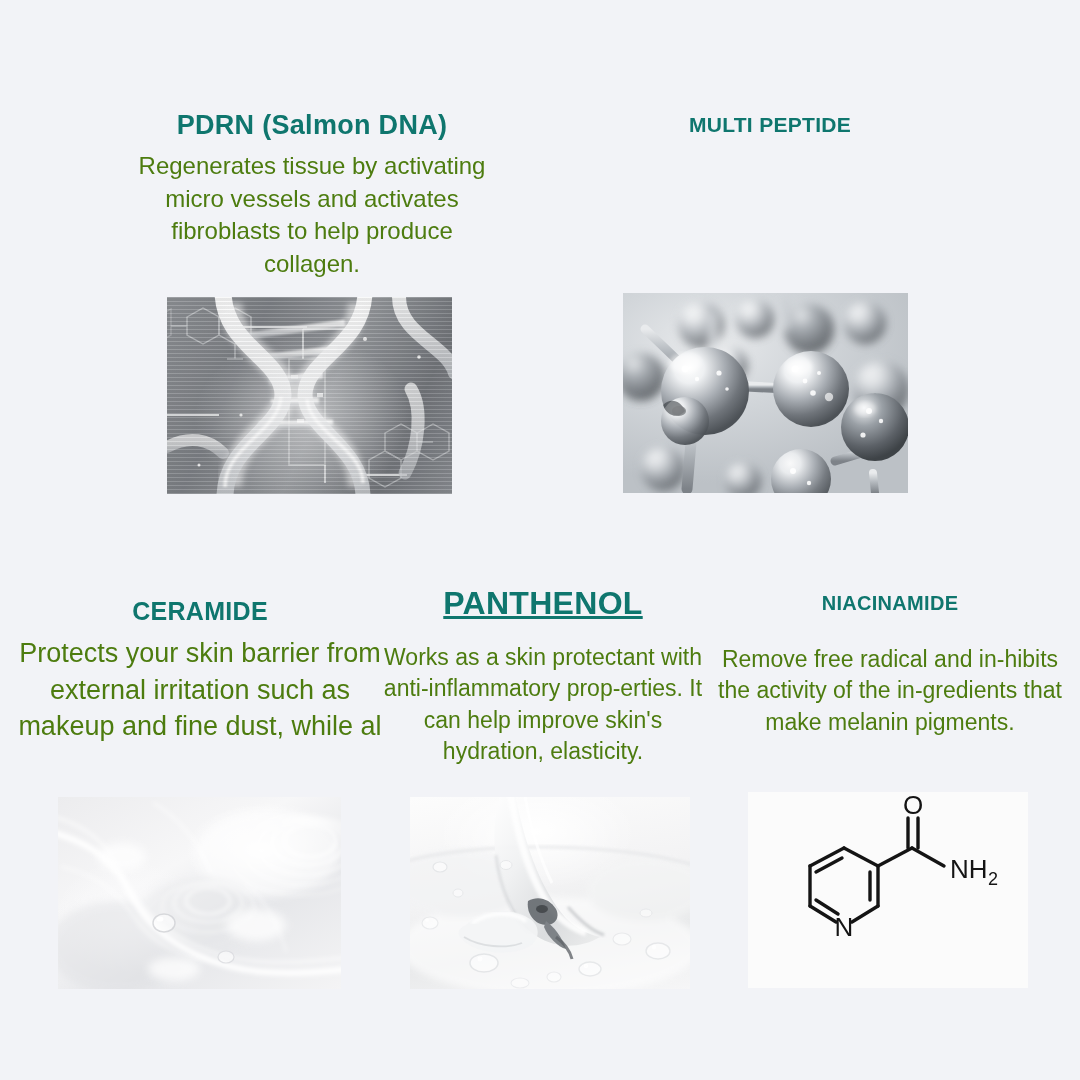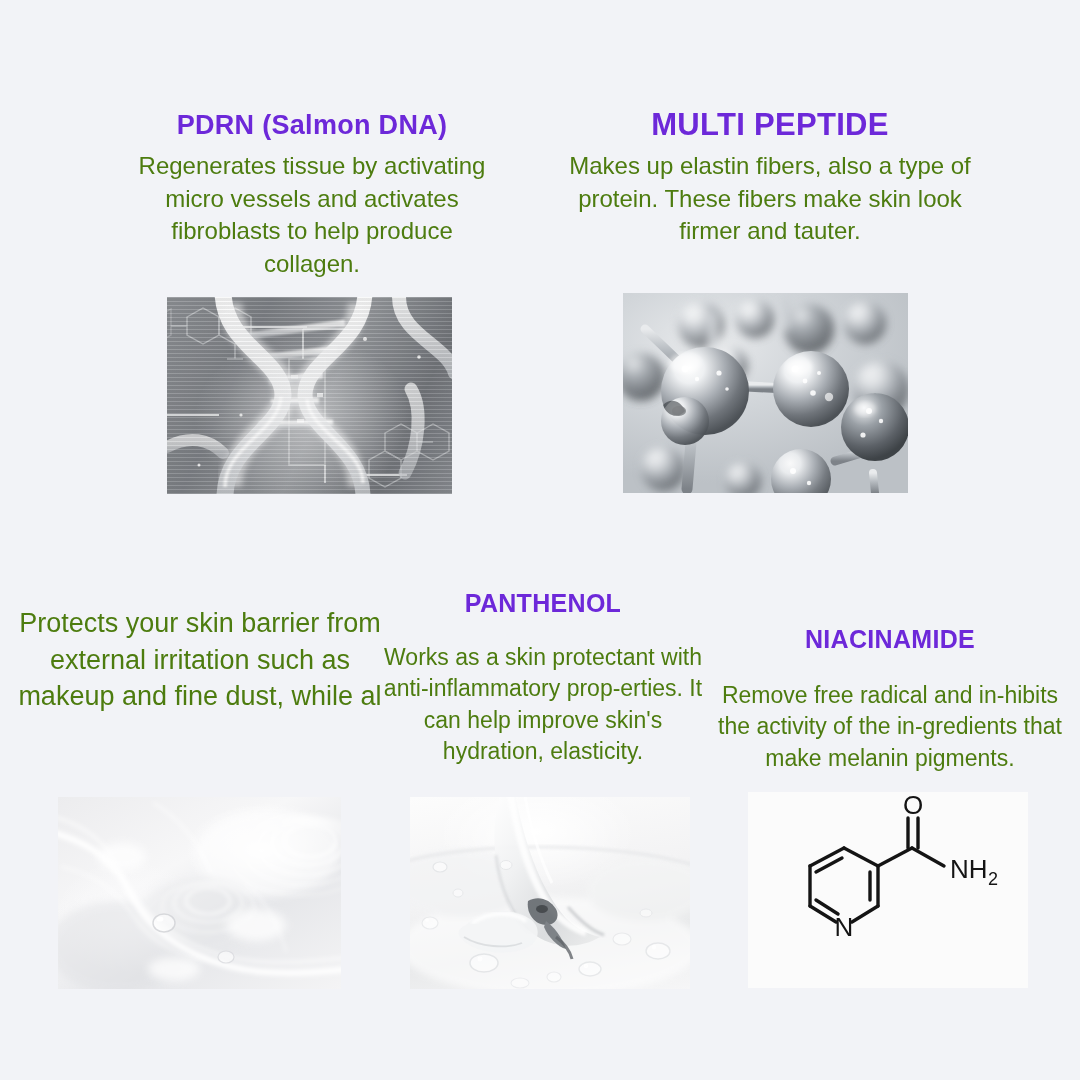--- a/index.html
+++ b/index.html
@@ -14,21 +14,21 @@
   #infographic {
     position:relative;
     width:1080px; height:1080px;
     background:#f2f3f7;
   }
 
   
   .card { position:absolute; }
 
   .card-title {
-    color:#6d28d9;
+    color:#0f766e;
     font-weight:bold;
     text-align:center;
     letter-spacing:0.3px;
     white-space:nowrap;
   }
 
   .card-desc {
     color:#4d7c0f;
     text-align:center;
     line-height:1.36;
@@ -190,22 +190,21 @@
         <circle cx="74" cy="118" r="1.6"></circle>
         <circle cx="252" cy="60" r="1.8"></circle>
         <circle cx="32" cy="168" r="1.5"></circle>
       </g>
     </svg>
     <div class="dna-scan"></div>
     <div class="dna-glow"></div>
   </div>
 
   <div class="card" style="left:560px; top:108px; width:420px;">
-    <div class="card-title" style="font-size:31px; line-height:34px;">MULTI PEPTIDE</div>
-    <div class="card-desc" style="font-size:24px; margin-top:8px; padding:0 8px;">Makes up elastin fibers, also a type of protein. These fibers make skin look firmer and tauter.</div>
+    <div class="card-title" style="font-size:21px; line-height:34px;">MULTI PEPTIDE</div>
   </div>
 
   <div class="photo" style="left:623px; top:293px; width:285px; height:200px;">
     <div class="mol-base"></div>
     <svg class="mol-svg" viewBox="0 0 285 200" preserveAspectRatio="none">
       <defs>
         <radialGradient id="sphG" cx="32%" cy="24%" r="78%">
           <stop offset="0%" stop-color="#ffffff"></stop>
           <stop offset="22%" stop-color="#eef0f2"></stop>
           <stop offset="52%" stop-color="#a8adb3"></stop>
@@ -286,20 +285,21 @@
       </g>
 
       <g opacity="0.55">
         <path d="M40,112 C48,104 58,108 62,118 C56,126 44,124 40,112 Z" fill="#2f3337"></path>
         <ellipse cx="56" cy="118" rx="7" ry="5" fill="#1f2326" opacity="0.8"></ellipse>
       </g>
     </svg>
   </div>
 
   <div class="card" style="left:18px; top:596px; width:364px;">
+    <div class="card-title" style="font-size:25px; line-height:30px;">CERAMIDE</div>
     <div class="card-desc" style="font-size:27px; margin-top:9px;">Protects your skin barrier from external irritation such as makeup and fine dust, while al</div>
   </div>
 
   <div class="photo" style="left:58px; top:797px; width:283px; height:192px;">
     <div class="water-base"></div>
     <svg class="water-svg" viewBox="0 0 283 192" preserveAspectRatio="none">
       <defs>
         <filter id="rippleBlur">
             <feGaussianBlur stdDeviation="2.2"></feGaussianBlur>
           </filter>
@@ -348,21 +348,21 @@
         <ellipse cx="102" cy="122" rx="3.4" ry="2.6" fill="#ffffff" opacity="0.95"></ellipse>
       </g>
       <g>
         <ellipse cx="168" cy="160" rx="8" ry="6" fill="#ffffff" opacity="0.5"></ellipse>
         <ellipse cx="168" cy="160" rx="8" ry="6" fill="none" stroke="#d4d6da" stroke-width="1.2" opacity="0.7"></ellipse>
       </g>
     </svg>
   </div>
 
   <div class="card" style="left:378px; top:588px; width:330px;">
-    <div class="card-title" style="font-size:25px; line-height:30px;">PANTHENOL</div>
+    <div class="card-title" style="font-size:32px; line-height:30px;text-decoration:underline;">PANTHENOL</div>
     <div class="card-desc" style="font-size:23px; margin-top:24px;">Works as a skin protectant with anti-inflammatory prop-erties. It can help improve skin's hydration, elasticity.</div>
   </div>
 
   <div class="photo" style="left:410px; top:797px; width:280px; height:192px;">
     <div class="gel-base"></div>
     <svg class="gel-svg" viewBox="0 0 280 192" preserveAspectRatio="none">
       <defs>
         <linearGradient id="gelG" x1="0" y1="0" x2="1" y2="1">
           <stop offset="0%" stop-color="#ffffff" stop-opacity="0.95"></stop>
           <stop offset="35%" stop-color="#f0f1f2" stop-opacity="0.9"></stop>
@@ -424,21 +424,21 @@
       <g fill="#ffffff" opacity="0.95">
         <circle cx="70" cy="162" r="2.4"></circle>
         <circle cx="176" cy="169" r="2"></circle>
         <circle cx="244" cy="150" r="2.2"></circle>
         <circle cx="17" cy="123" r="1.8"></circle>
       </g>
     </svg>
   </div>
 
   <div class="card" style="left:716px; top:588px; width:348px;">
-    <div class="card-title" style="font-size:25px; line-height:30px;margin-top:36px;">NIACINAMIDE</div>
+    <div class="card-title" style="font-size:20px; line-height:30px;">NIACINAMIDE</div>
     <div class="card-desc" style="font-size:23px; margin-top:26px;">Remove free radical and in-hibits the activity of the in-gredients that make melanin pigments.</div>
   </div>
 
   <div class="photo" style="left:748px; top:792px; width:280px; height:196px;">
     <div class="struct-base"></div>
     <svg class="struct-svg" viewBox="0 0 280 196" preserveAspectRatio="xMidYMid meet">
       <g stroke="#141414" stroke-width="3.4" fill="none" stroke-linecap="round">
 
         <line x1="62" y1="74" x2="96" y2="56"></line>
         <line x1="96" y1="56" x2="130" y2="74"></line>

